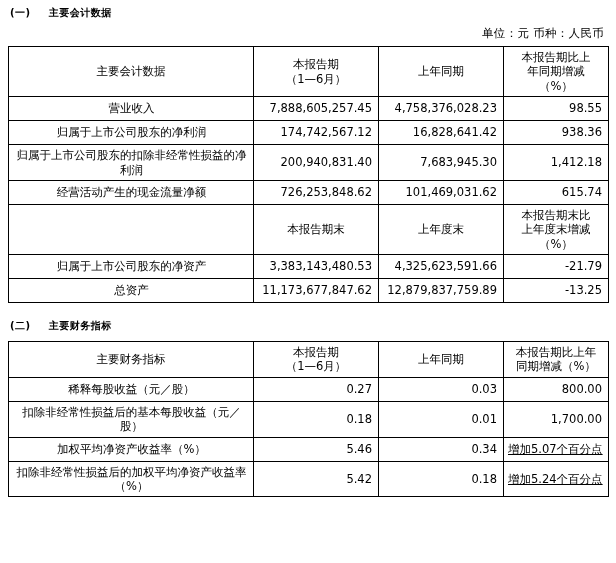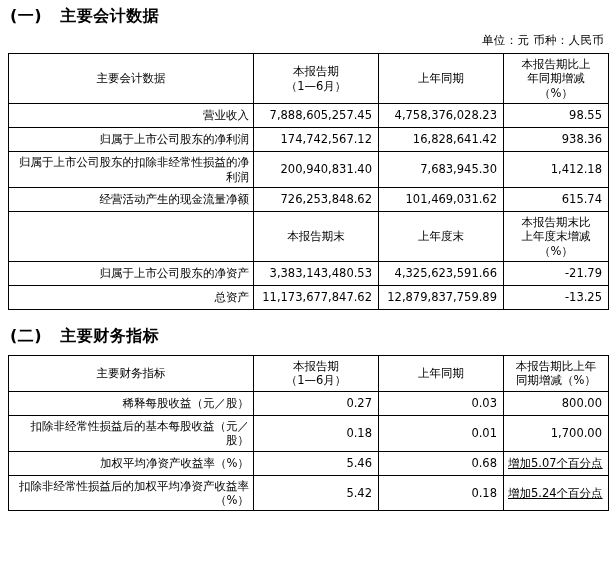--- a/index.html
+++ b/index.html
@@ -16,21 +16,21 @@
     overflow: hidden;
   }
   .page {
     position: relative;
     width: 616px;
     height: 563px;
     box-sizing: border-box;
     padding: 4px 8px 0 8px;
   }
   .section-title {
-    font-size: 16px;
+    font-size: 10px;
     font-weight: bold;
     letter-spacing: 0.5px;
     margin: 2px 0 6px 2px;
   }
   .section-title .idx {
     display: inline-block;
   }
   .section-title .gap {
     display: inline-block;
     width: 18px;
@@ -49,21 +49,21 @@
   }
   table.fin td {
     border: 1px solid #000000;
     font-size: 11.5px;
     padding: 3px 4px;
     line-height: 1.25;
     vertical-align: middle;
     height: 17px;
   }
   .c-label {
-    text-align: right;
+    text-align: center;
     padding-left: 5px !important;
   }
   .c-center {
     text-align: left;
     text-decoration: underline;
   }
   .c-num {
     text-align: right;
     padding-right: 6px !important;
   }
@@ -206,21 +206,21 @@
       <tr>
         <td class="c-label tall">扣除非经常性损益后的基本每股收益（元／股）</td>
         <td class="c-num tall">0.18</td>
         <td class="c-num tall">0.01</td>
         <td class="c-num tall">1,700.00</td>
       </tr>
 
       <tr>
         <td class="c-label">加权平均净资产收益率（%）</td>
         <td class="c-num">5.46</td>
-        <td class="c-num">0.68</td>
+        <td class="c-num">0.34</td>
         <td class="c-center">增加5.07个百分点</td>
       </tr>
 
       <tr>
         <td class="c-label tall">扣除非经常性损益后的加权平均净资产收益率（%）</td>
         <td class="c-num tall">5.42</td>
         <td class="c-num tall">0.18</td>
         <td class="c-center tall">增加5.24个百分点</td>
       </tr>
     </tbody>

